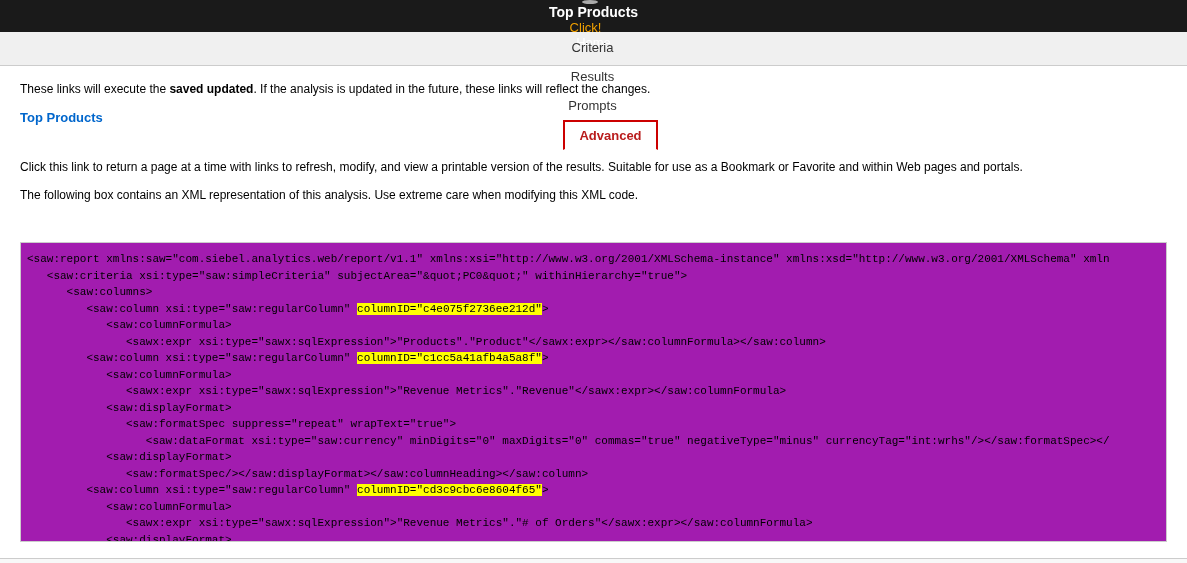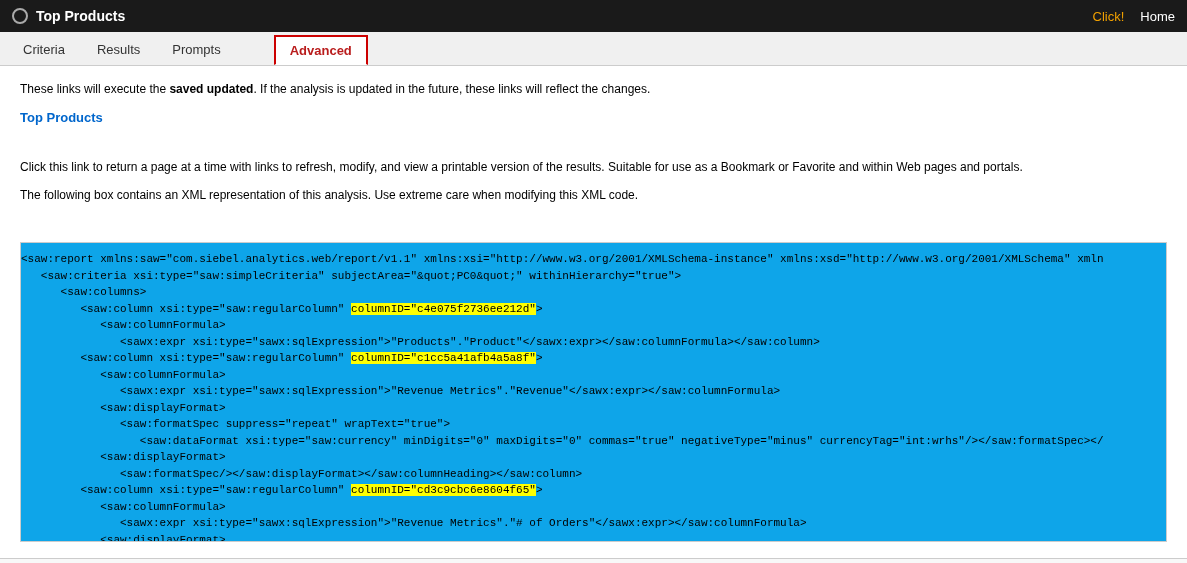--- a/index.html
+++ b/index.html
@@ -1,15 +1,15 @@
 <!DOCTYPE html>
 <html><head>
   <meta charset="utf-8">
   <style>
-    * { margin: 0; padding: 0; box-sizing: border-box; }
+    * { margin: 0; padding: 0; box-sizing: border-box; flex-direction: column; }
     body { font-family: Arial, sans-serif; font-size: 13px; background: #fff; width: 1187px; }
 
     
     .top-bar {
       background: #1a1a1a;
       color: #fff;
       display: flex;
       align-items: center;
       padding: 0 12px;
       height: 32px;
@@ -100,22 +100,22 @@
       font-size: 13px;
       margin-bottom: 4px;
     }
     .analysis-xml-desc {
       font-size: 12px;
       margin-bottom: 10px;
     }
 
     .xml-box {
       border: 1px solid #ccc;
-      background: #0ea5e9;
-      padding: 8px 0;
+      background: #a21caf;
+      padding: 8px 6px;
       font-family: "Courier New", monospace;
       font-size: 11px;
       line-height: 1.5;
       overflow-x: hidden;
       overflow-y: auto;
       height: 300px;
       white-space: pre;
       position: relative;
       margin-top: 40px;
     }

